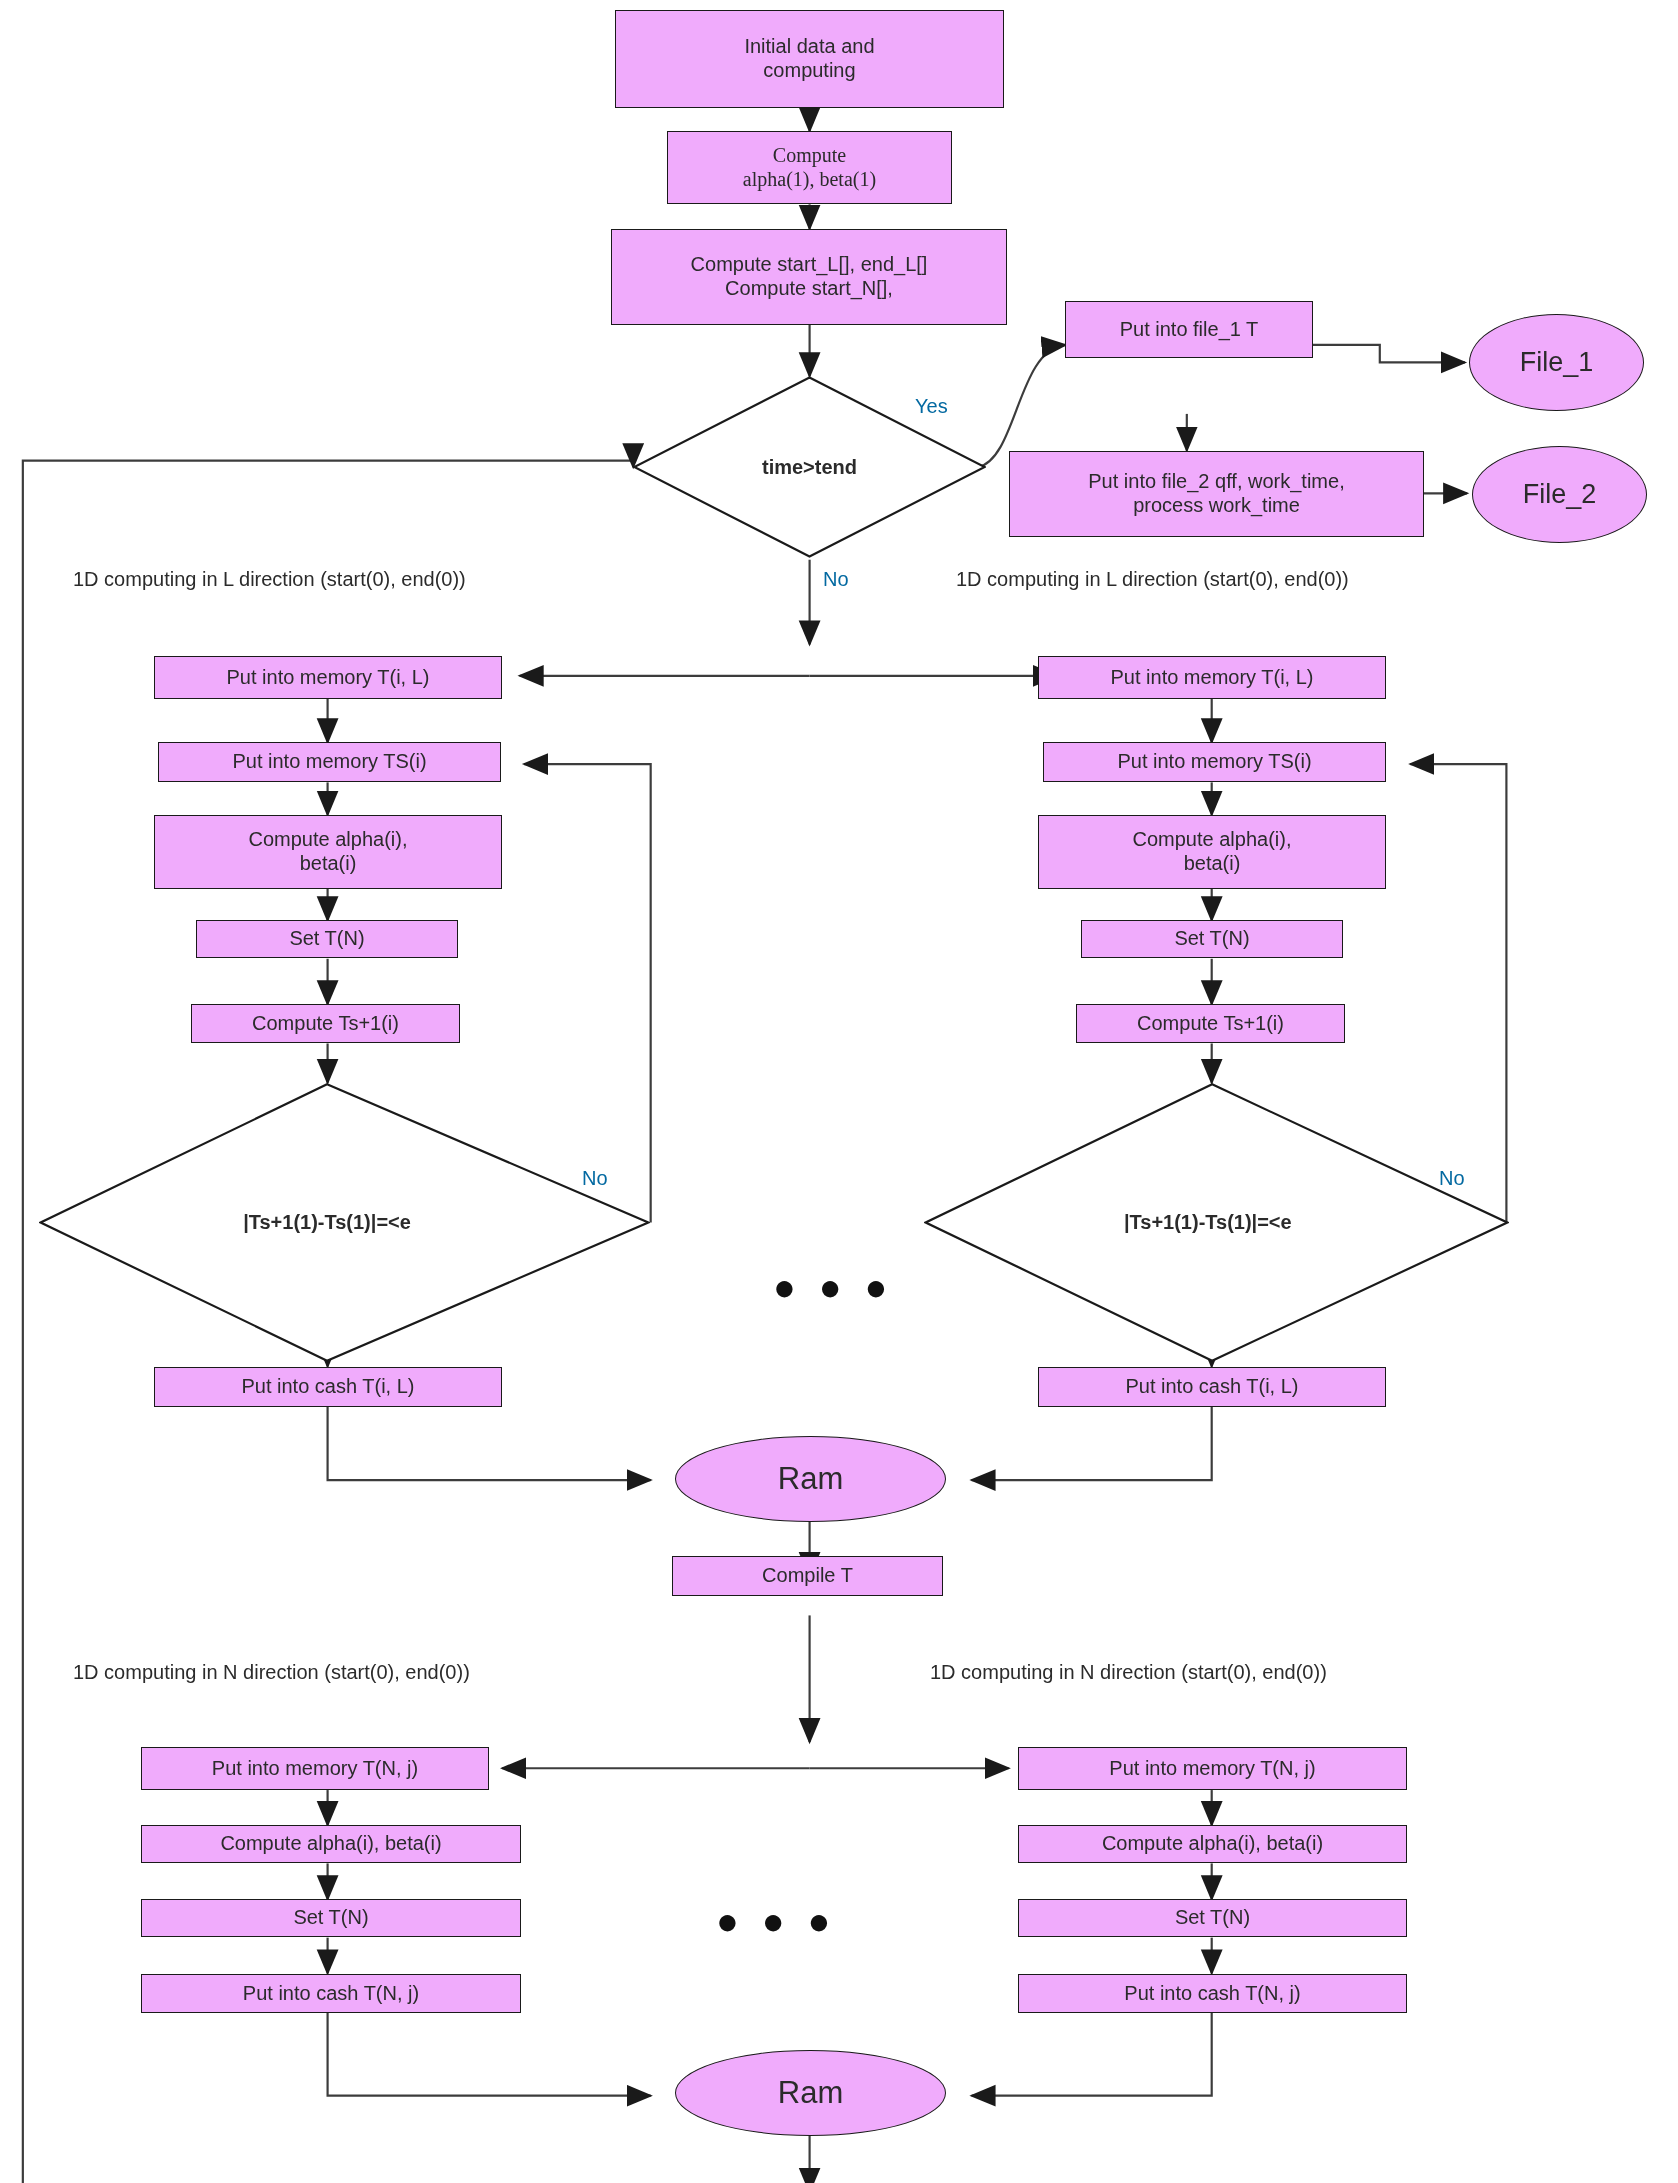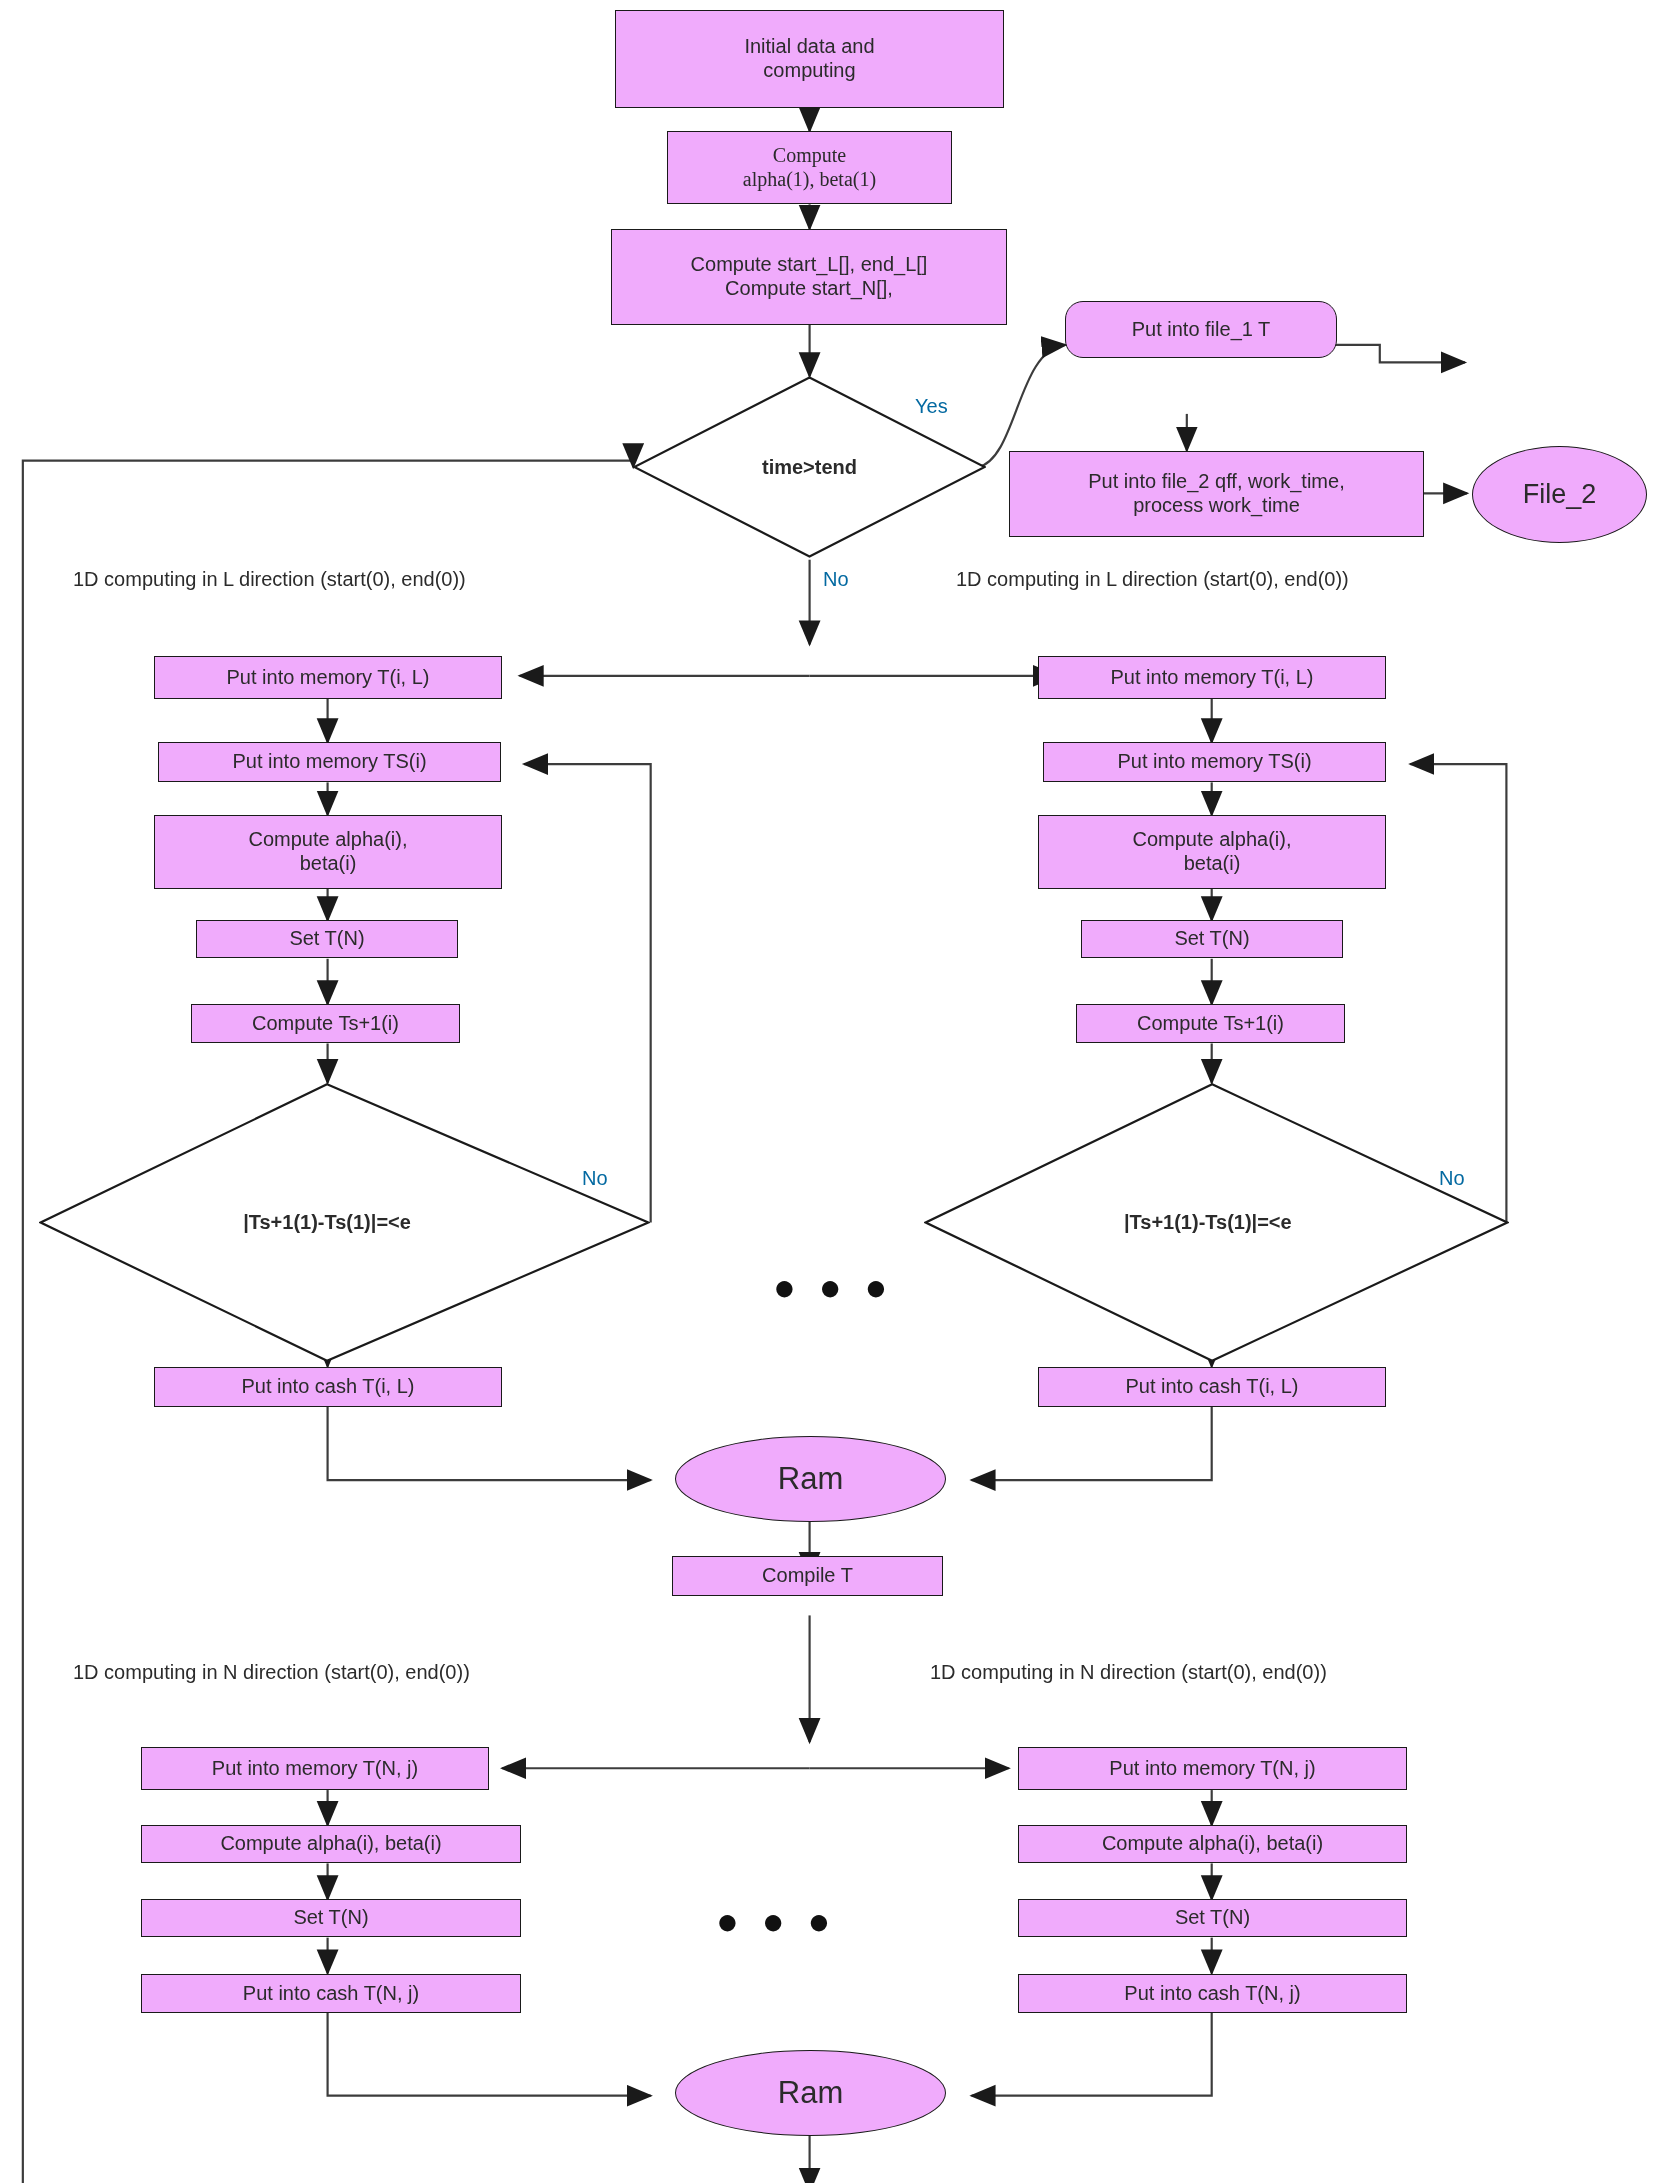--- a/index.html
+++ b/index.html
@@ -118,31 +118,34 @@
   <div class="diamond-wrap" style="left:633px;top:376px;width:353px;height:182px;">
     <svg width="353" height="182" viewBox="0 0 808 416">
       <polygon points="404,3 805,208 404,413 3,208" fill="#ffffff" stroke="#1a1a1a" stroke-width="5"></polygon>
     </svg>
     <div class="dtext">time&gt;tend</div>
   </div>
 
   <div class="flag" style="left:915px;top:395px;">Yes</div>
   <div class="flag" style="left:823px;top:568px;">No</div>
 
-  <div class="node" style="left:1065px;top:301px;width:272px;height:57px;border-radius:18px;">
+  <div class="node" style="left:1065px;top:301px;width:248px;height:57px;">
     <span>Put into file_1 T</span>
   </div>
 
   <div class="node" style="left:1009px;top:451px;width:415px;height:86px;">
     <div>
       <div>Put into file_2 qff, work_time,</div>
       <div>process work_time</div>
     </div>
   </div>
 
+  <div class="node ellipse" style="left:1469px;top:314px;width:175px;height:97px;font-size:27px;">
+    <span>File_1</span>
+  </div>
 
   <div class="node ellipse" style="left:1472px;top:446px;width:175px;height:97px;font-size:27px;">
     <span>File_2</span>
   </div>
 
   <div class="label" style="left:73px;top:568px;">1D computing in L direction (start(0), end(0))</div>
   <div class="label" style="left:956px;top:568px;">1D computing in L direction (start(0), end(0))</div>
   <div class="label" style="left:73px;top:1661px;">1D computing in N direction (start(0), end(0))</div>
   <div class="label" style="left:930px;top:1661px;">1D computing in N direction (start(0), end(0))</div>
 

